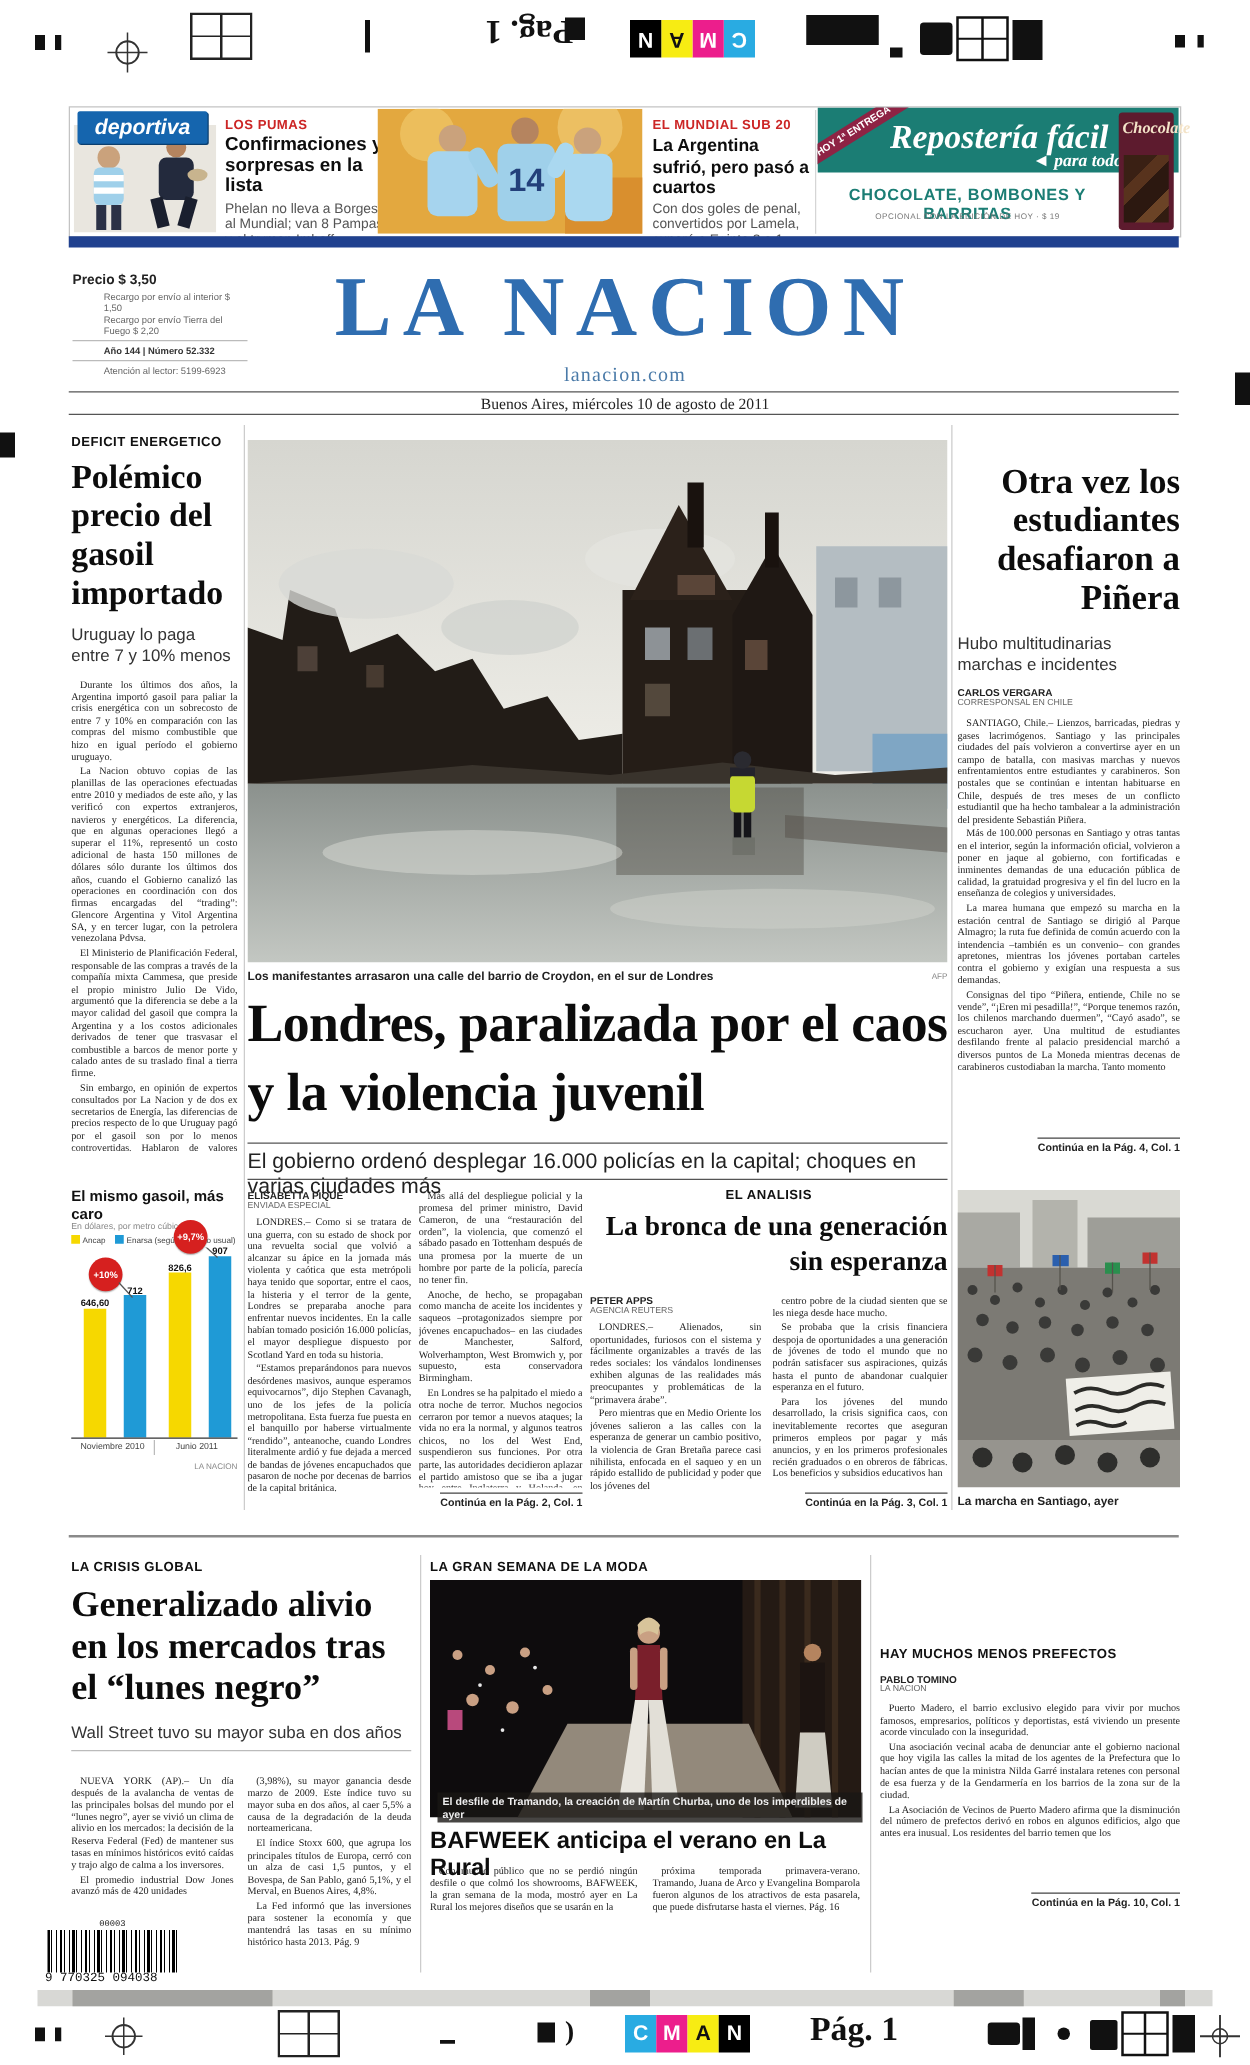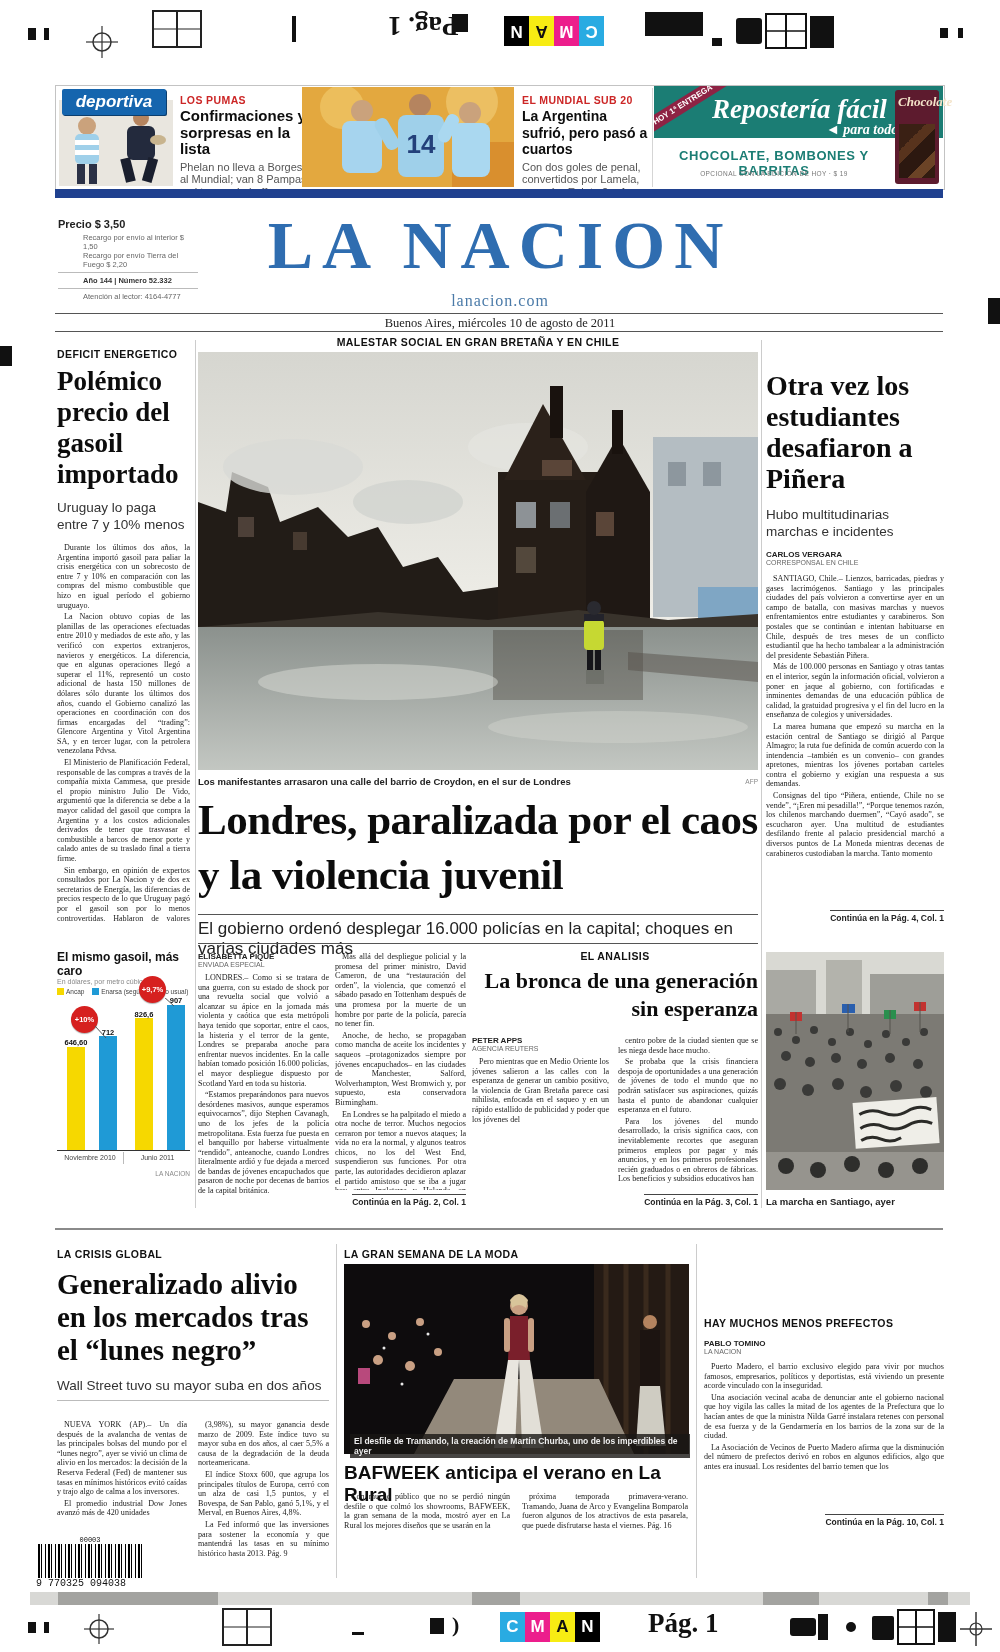--- a/index.html
+++ b/index.html
@@ -41,21 +41,21 @@
   .rule{background:#555;}
   .dateline{font:400 12.5px "Liberation Serif",serif;color:#222;text-align:center;}
   .wx-label{font:700 9px "Liberation Sans",sans-serif;color:#222;}
   .wx-min{color:#1f63a8;} .wx-max{color:#d03026;}
   .wx-big{font:700 20px "Liberation Sans",sans-serif;}
   .wx-cap{font:700 9px "Liberation Sans",sans-serif;}
   
   .hl{font-family:"Liberation Serif",serif;font-weight:700;color:#0c0c0c;}
   .hl-left{font-size:27px;line-height:31px;}
   .hl-main{font-size:43px;line-height:55px;letter-spacing:-.5px;}
-  .hl-right{font-size:28px;line-height:31px;}
+  .hl-right{font-size:28px;line-height:31px;text-align:right;}
   .hl-b{font-size:29px;line-height:33px;}
   .hl-an{font-size:22px;line-height:28px;font-weight:700;text-align:right;}
   .deck{font:400 13.5px/17px "Liberation Sans",sans-serif;color:#333;}
   .deck-main{font:400 17px/20px "Liberation Sans",sans-serif;color:#222;}
   .by{font:700 8px "Liberation Sans",sans-serif;color:#222;}
   .byrole{font:400 7px "Liberation Sans",sans-serif;color:#666;}
   .body-t{font:400 8.1px/9.6px "Liberation Serif",serif;color:#1c1c1c;text-align:justify;overflow:hidden;}
   .body-t p{margin:0 0 2px;text-indent:7px;}
   .caption{font:700 9.5px "Liberation Sans",sans-serif;color:#222;}
   .credit{font:400 6.5px "Liberation Sans",sans-serif;color:#888;}
@@ -177,21 +177,21 @@
   </div>
   <div class="abs bluebar" style="left:55px;top:189px;width:888px;height:9px"></div>
 
   <div class="abs" style="left:58px;top:218px;width:140px">
     <div class="price">Precio $ 3,50</div>
     <div class="tiny" style="margin-top:3px">Recargo por envío al interior $ 1,50</div>
     <div class="tiny">Recargo por envío Tierra del Fuego $ 2,20</div>
     <div class="hair" style="margin:3px 0"></div>
     <div class="tiny" style="font-weight:700;color:#333">Año 144 | Número 52.332</div>
     <div class="hair" style="margin:3px 0"></div>
-    <div class="tiny">Atención al lector: 4164-4777</div>
+    <div class="tiny">Atención al lector: 5199-6923</div>
   </div>
   <div class="abs logo" style="left:0;top:206px;width:1000px;text-align:center">LA NACION</div>
   <div class="abs site" style="left:0;top:292px;width:1000px;text-align:center">lanacion.com</div>
   <div class="abs rule" style="left:55px;top:313px;width:888px;height:1px"></div>
   <div class="abs dateline" style="left:0;top:316px;width:1000px">Buenos Aires, miércoles 10 de agosto de 2011</div>
   <div class="abs rule" style="left:55px;top:331px;width:888px;height:1px"></div>
 
   <div class="abs vline" style="left:195px;top:340px;height:868px"></div>
   <div class="abs vline" style="left:761px;top:340px;height:868px"></div>
 
@@ -230,21 +230,20 @@
         <line x1="106" y1="-2" x2="117" y2="8" stroke="#555" stroke-width="1"></line>
       </svg>
     </div>
     <div class="abs" style="left:0;top:200px;width:133px;height:1px;background:#333"></div>
     <div class="abs xlab" style="left:0;top:204px;width:66px">Noviembre 2010</div>
     <div class="abs" style="left:66px;top:202px;width:1px;height:12px;background:#bbb"></div>
     <div class="abs xlab" style="left:68px;top:204px;width:65px">Junio 2011</div>
     <div class="abs credit" style="left:0;top:220px;width:133px;text-align:right">LA NACION</div>
   </div>
 
-  <div class="abs kick" style="left:198px;top:336px;width:560px;text-align:center">MALESTAR SOCIAL EN GRAN BRETAÑA Y EN CHILE</div>
   <svg class="abs" style="left:198px;top:352px" width="560" height="418" viewBox="0 0 560 418">
     <defs>
       <linearGradient id="sky" x1="0" y1="0" x2="0" y2="1">
         <stop offset="0" stop-color="#d6d6d0"></stop>
           <stop offset="1" stop-color="#efeee8"></stop>
       </linearGradient>
       <linearGradient id="road" x1="0" y1="0" x2="0" y2="1">
         <stop offset="0" stop-color="#8b918d"></stop>
           <stop offset="1" stop-color="#c3c7c2"></stop>
       </linearGradient>
@@ -316,20 +315,21 @@
   </div>
 
   <div class="abs" style="left:472px;top:950px;width:286px">
     <div class="kick" style="text-align:center">EL ANALISIS</div>
     <div class="hl hl-an" style="margin-top:5px">La bronca de una generación sin esperanza</div>
   </div>
   <div class="abs" style="left:472px;top:1036px;width:137px">
     <div class="by">PETER APPS</div>
     <div class="byrole">AGENCIA REUTERS</div>
     <div class="body-t" style="margin-top:5px;height:138px">
+      <p>LONDRES.– Alienados, sin oportunidades, furiosos con el sistema y fácilmente organizables a través de las redes sociales: los vándalos londinenses exhiben algunas de las realidades más preocupantes y problemáticas de la “primavera árabe”.</p>
         <p>Pero mientras que en Medio Oriente los jóvenes salieron a las calles con la esperanza de generar un cambio positivo, la violencia de Gran Bretaña parece casi nihilista, enfocada en el saqueo y en un rápido estallido de publicidad y poder que los jóvenes del</p>
     </div>
   </div>
   <div class="abs" style="left:618px;top:1036px;width:140px">
     <div class="body-t" style="height:155px">
       <p>centro pobre de la ciudad sienten que se les niega desde hace mucho.</p>
         <p>Se probaba que la crisis financiera despoja de oportunidades a una generación de jóvenes de todo el mundo que no podrán satisfacer sus aspiraciones, quizás hasta el punto de abandonar cualquier esperanza en el futuro.</p>
         <p>Para los jóvenes del mundo desarrollado, la crisis significa caos, con inevitablemente recortes que aseguran primeros empleos por pagar y más anuncios, y en los primeros profesionales recién graduados o en obreros de fábricas. Los beneficios y subsidios educativos han</p>
     </div>
     <div class="cont" style="margin-top:3px"><span>Continúa en la Pág. 3, Col. 1</span></div>

